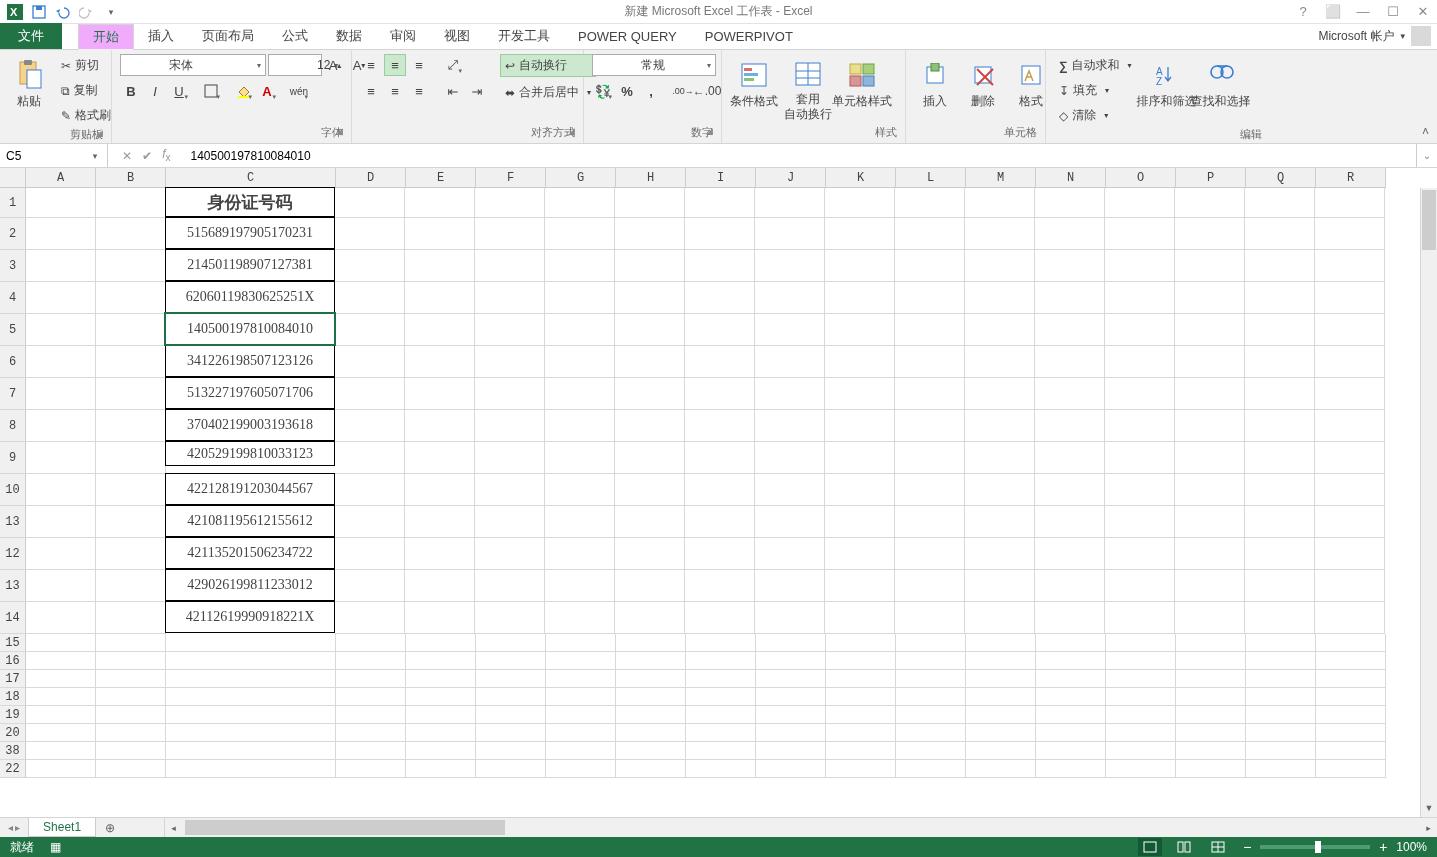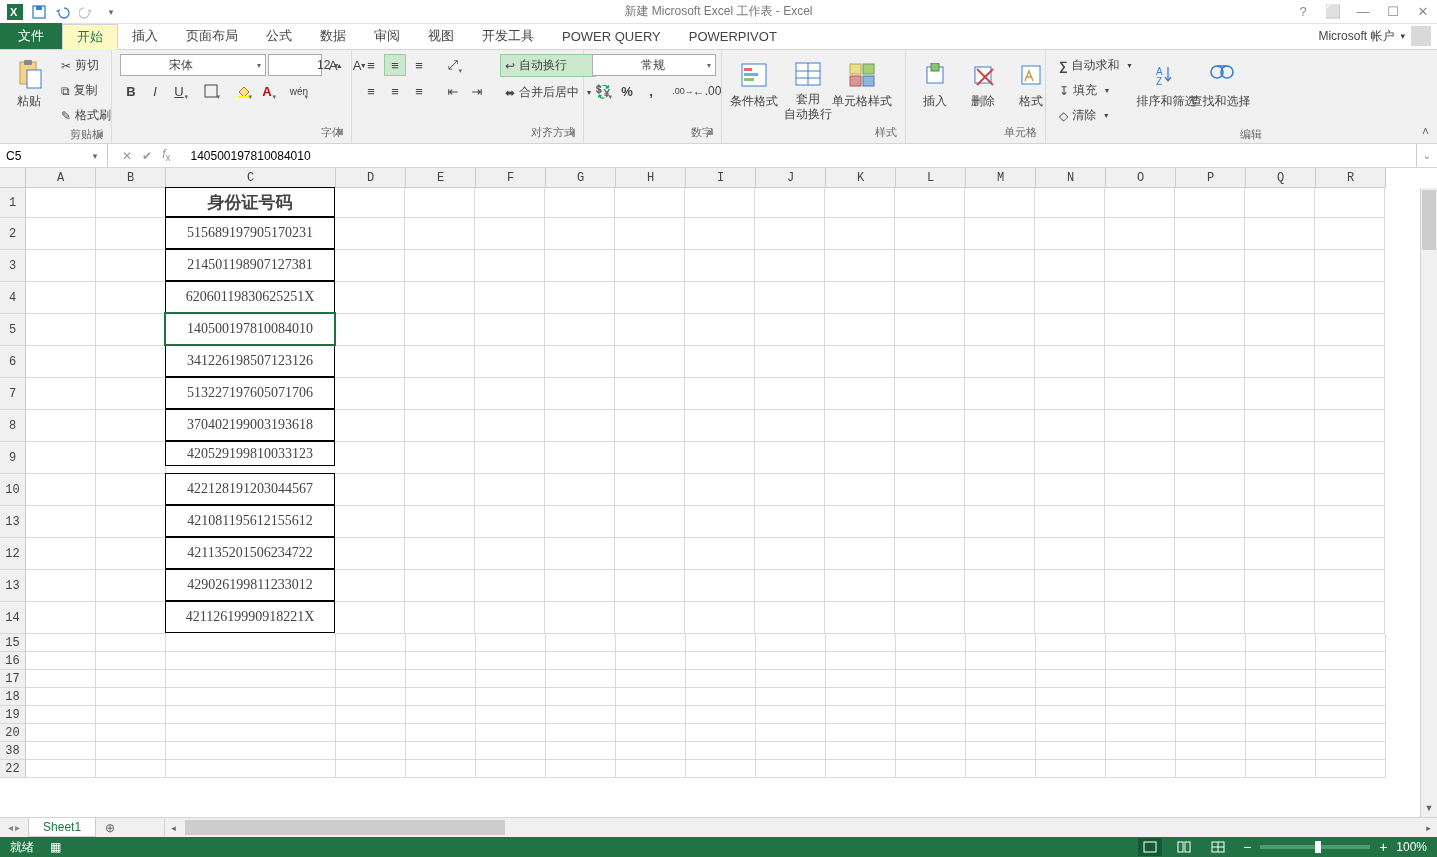--- a/index.html
+++ b/index.html
@@ -10,21 +10,21 @@
 .qat { display: flex; align-items: center; gap: 2px; padding-left: 4px; }
 .qat .ic { width: 22px; height: 22px; display: flex; align-items: center; justify-content: center; cursor: pointer; }
 .titlebar .title { position: absolute; left: 0; right: 0; text-align: center; color: #777; font-size: 12px; pointer-events: none; }
 .winctrls { position: absolute; right: 0; display: flex; gap: 2px; }
 .winctrls .ic { width: 28px; height: 20px; display: flex; align-items: center; justify-content: center; color: #8a8a8a; cursor: pointer; font-size: 13px; }
 
 
 .tabs { height: 26px; display: flex; align-items: flex-end; border-bottom: 1px solid #d4d4d4; background: #fff; position: relative; }
 .filetab { background: #217346; color: #fff; height: 26px; display: flex; align-items: center; padding: 0 18px; font-size: 13px; cursor: pointer; }
 .tab { height: 26px; display: flex; align-items: center; padding: 0 14px; font-size: 13px; color: #444; cursor: pointer; }
-.tab.active { background: #fef9c3; border: 1px solid #d4d4d4; border-bottom: 1px solid #f1f1f1; color: #217346; position: relative; top: 1px; }
+.tab.active { background: #f0abfc; border: 1px solid #d4d4d4; border-bottom: 1px solid #f1f1f1; color: #217346; position: relative; top: 1px; margin-left: 16px; }
 .account { position: absolute; right: 6px; top: 2px; display: flex; align-items: center; gap: 6px; color: #444; cursor: pointer; }
 .account .ava { width: 20px; height: 20px; background: #d9d9d9; }
 
 
 .ribbon { height: 94px; background: #f1f1f1; border-bottom: 1px solid #d4d4d4; display: flex; position: relative; }
 .group { border-right: 1px solid #dcdcdc; padding: 4px 8px 2px 8px; display: flex; flex-direction: column; justify-content: space-between; }
 .group .body { flex: 1; display: flex; align-items: flex-start; gap: 6px; }
 .group .label { text-align: right; color: #6a6a6a; font-size: 11px; height: 16px; position: relative; }
 .group .label .dlaunch { position: absolute; right: -2px; top: 1px; font-size: 9px; color: #8a8a8a; cursor: pointer; padding: 0 2px; }
 .btn { display: flex; align-items: center; gap: 4px; padding: 2px 4px; cursor: pointer; border: 1px solid transparent; font-size: 12px; color: #444; white-space: nowrap; }

